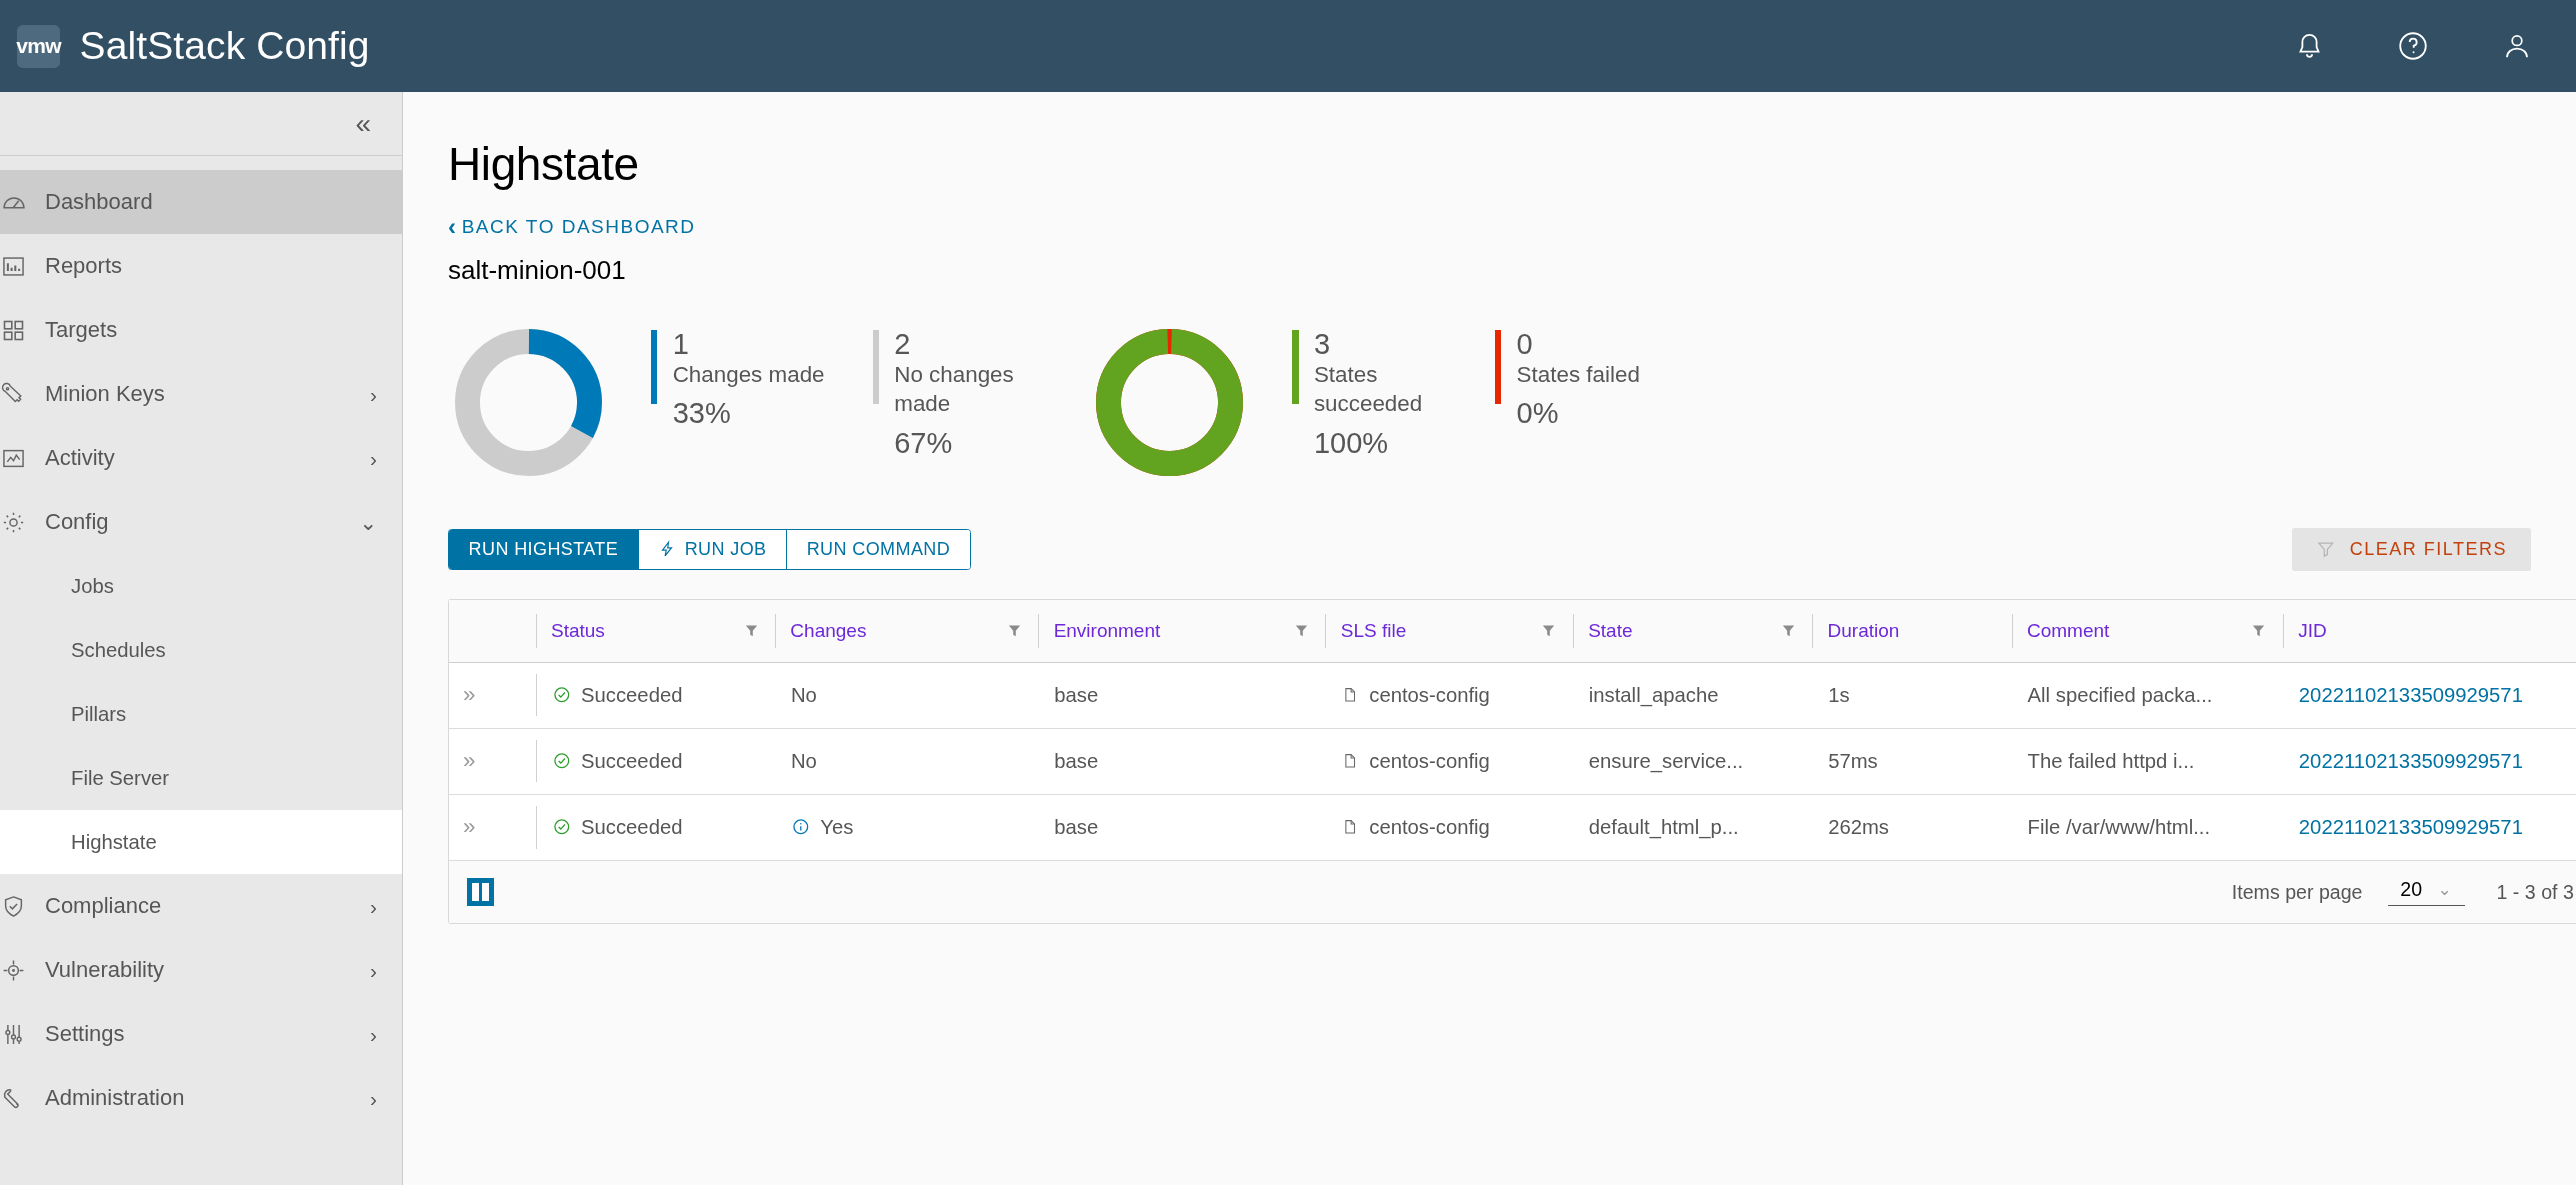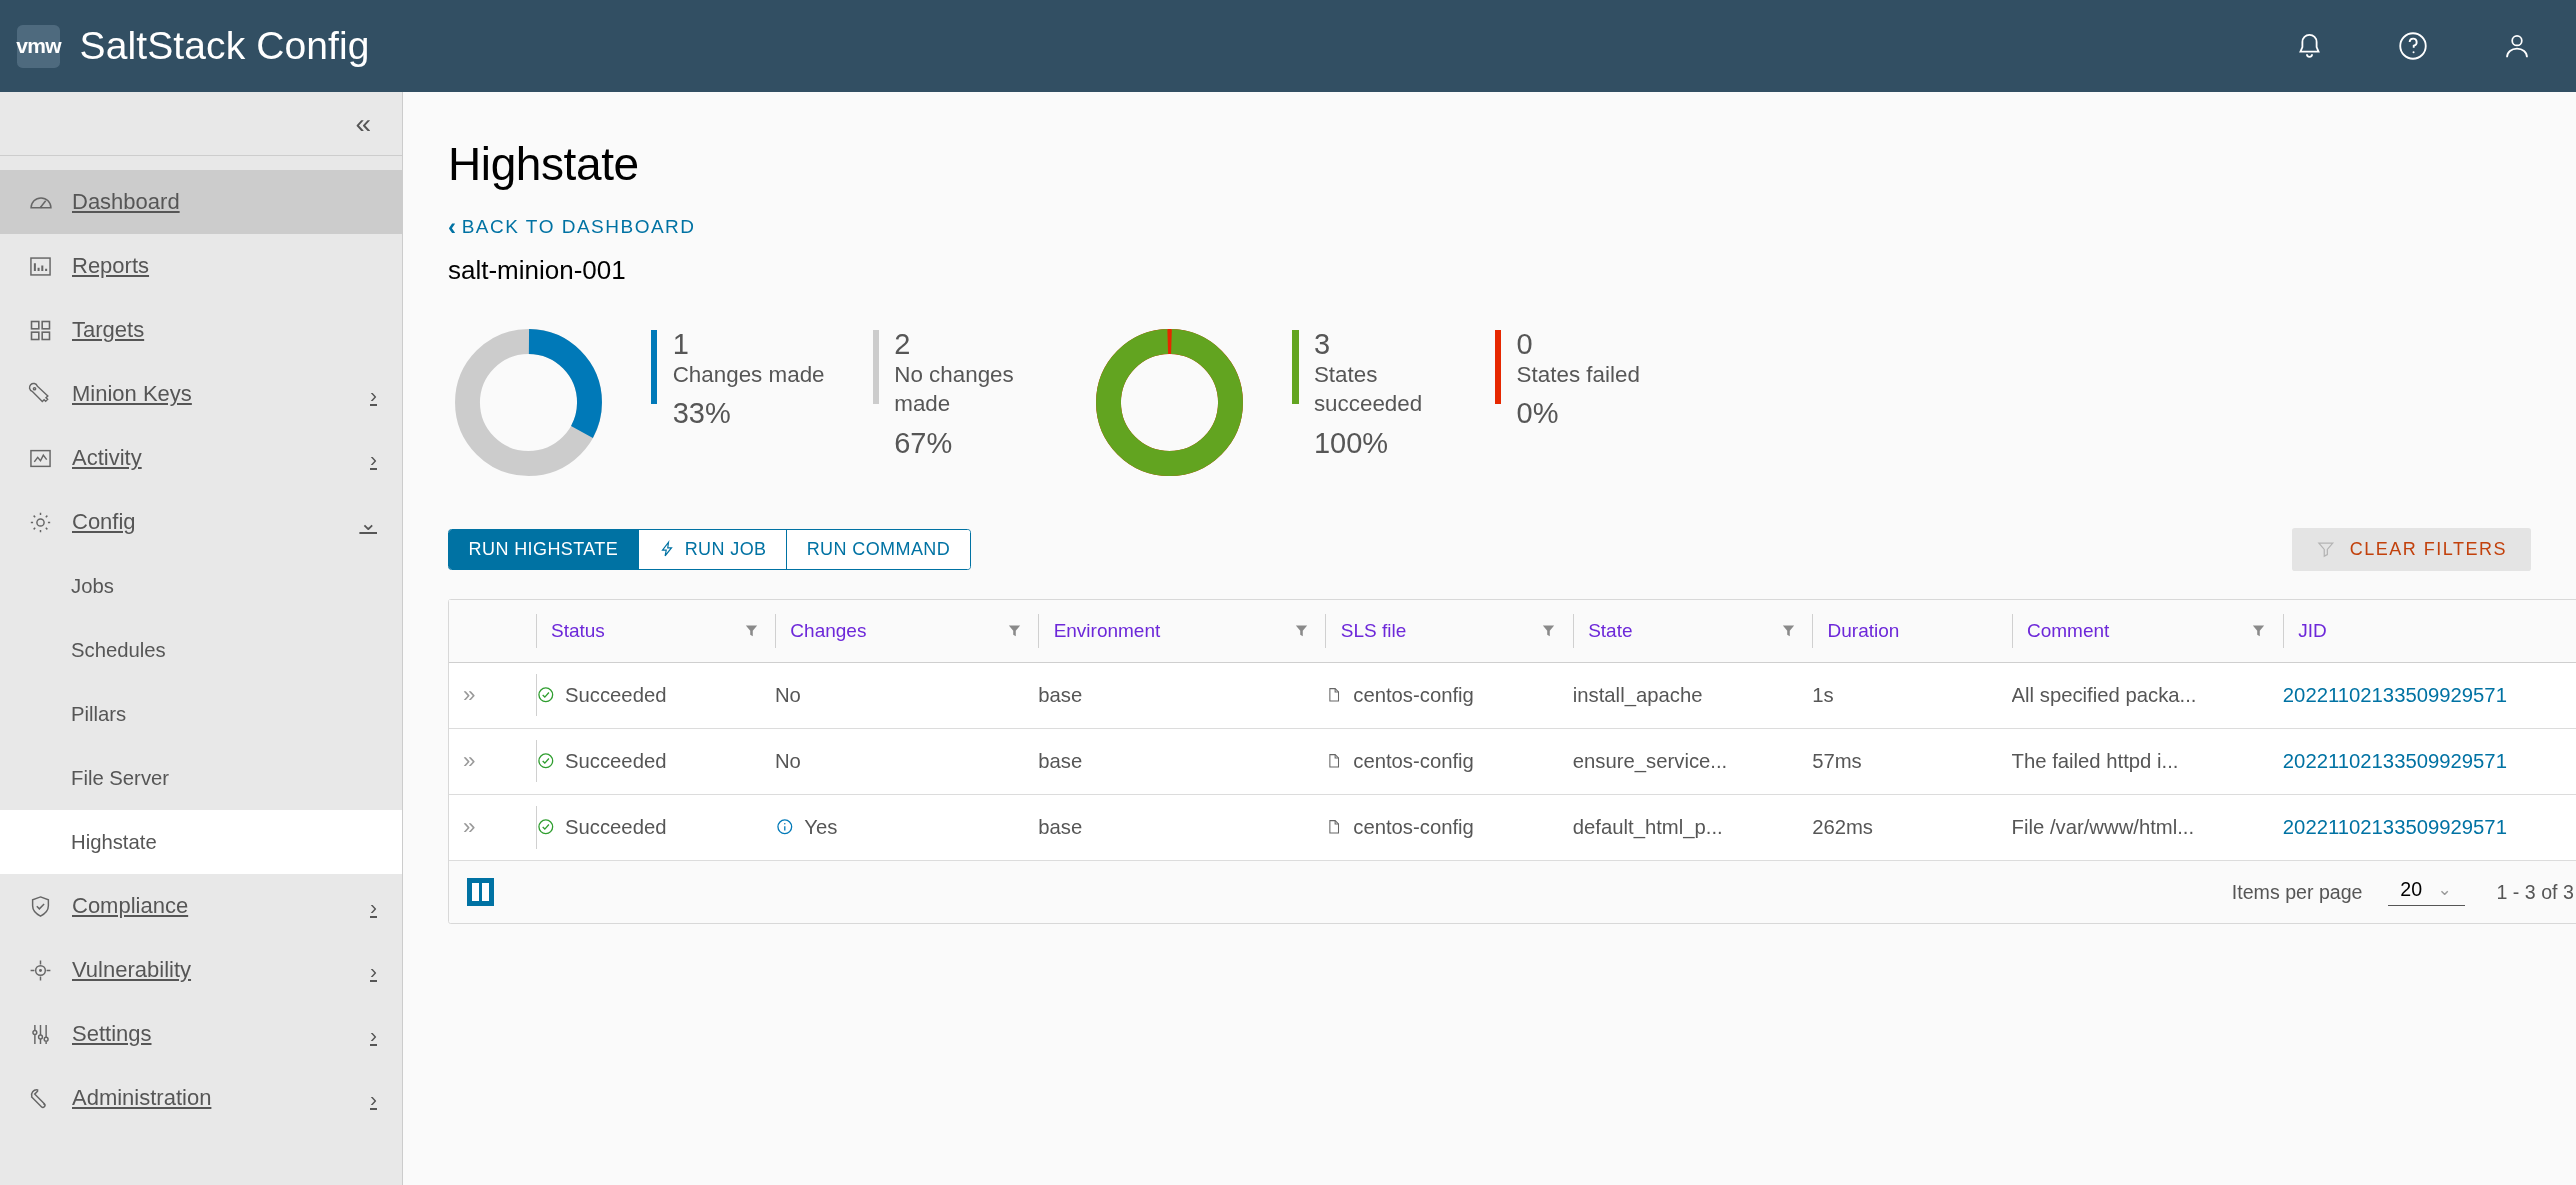--- a/index.html
+++ b/index.html
@@ -43,24 +43,23 @@
   }
   .sidebar-collapse {
     height: 64px; display: flex; align-items: center; justify-content: flex-end;
     padding-right: 31px; border-bottom: 0.7px solid #cdcdcd;
     color: #565656;
   }
   .collapse-glyph { font-size: 28px; line-height: 1; color:#565656; }
   .nav { padding-top: 14px; flex: 1; overflow: hidden; }
   .nav-item {
     height: 64px; display: flex; align-items: center;
-    padding-left: 27px; padding-right: 25px;
+    padding-right: 25px;
     color: #565656; font-size: 22px;
     cursor: pointer;
-    text-decoration: underline;
   }
   .nav-item.active { background: #cccccc; }
   .nav-item .ic { width: 45px; flex: 0 0 45px; display:flex; align-items:center; color:#666; }
   .nav-item .lbl { flex: 1; }
   .nav-item .chev { color: #565656; font-size: 21px; line-height: 1; }
   .nav-sub {
     height: 64px; display: flex; align-items: center;
     padding-left: 71px; color: #565656; font-size: 20.3px; cursor: pointer;
   }
   .nav-sub.active { background: #ffffff; }
@@ -117,21 +116,21 @@
     font-size: 19px; font-weight: 400; color: #6d28d9;
     padding: 0 15.4px; border-bottom: 1.4px solid #cfcfcf;
     position: relative; vertical-align: middle;
   }
   thead th .thcell { display: flex; align-items: center; justify-content: space-between; }
   thead th.sep::before {
     content: ""; position: absolute; left: 0; top: 14px; bottom: 14px; width: 0.7px; background: #d0d0d0;
   }
   .filter-ic { color: #8a8a8a; display: flex; }
   tbody td {
-    height: 66px; font-size: 20.3px; color: #565656; padding: 0 0;
+    height: 66px; font-size: 20.3px; color: #565656; padding: 0 16px;
     border-bottom: 0.7px solid #dcdcdc; vertical-align: middle; font-weight: 300;
     overflow: hidden; white-space: nowrap; text-overflow: ellipsis;
   }
   tbody tr:last-child td { border-bottom: none; }
   td.expand { padding: 0 0 0 14px; position: relative; }
   .chev-expand { color: #9a9a9a; font-size: 22.4px; line-height: 1; cursor: pointer; }
   td.statuscell { position: relative; }
   td.statuscell::before {
     content:""; position:absolute; left:0; top:11.2px; bottom:11.2px; width:0.7px; background:#d0d0d0;
   }

